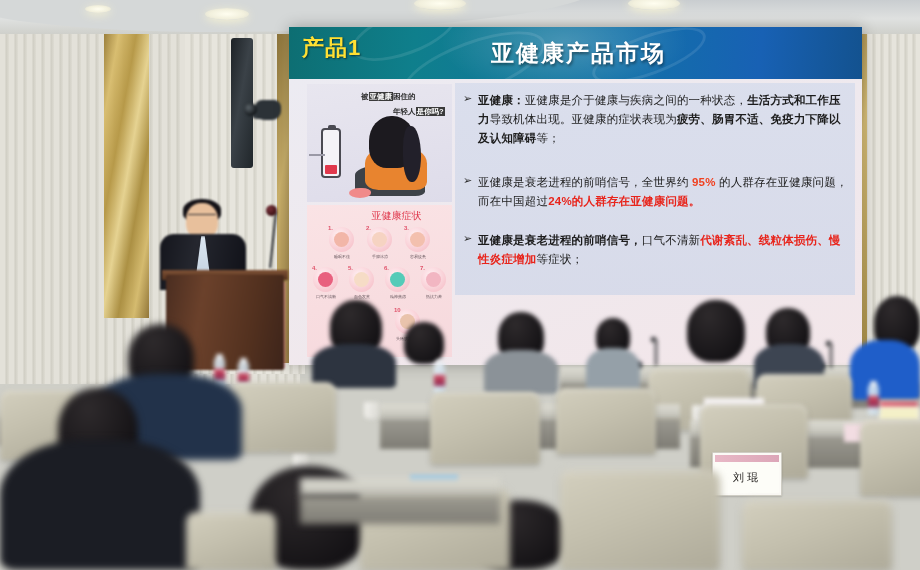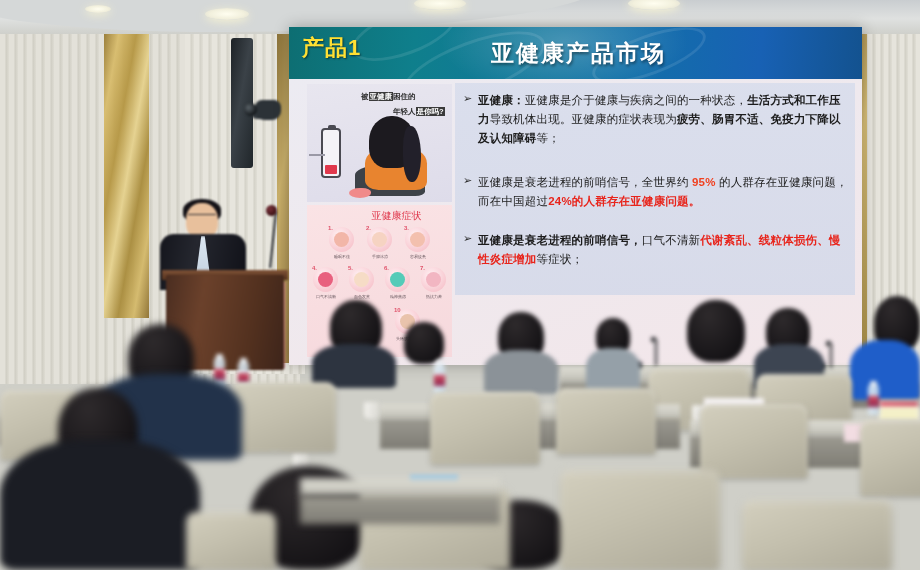--- a/index.html
+++ b/index.html
@@ -525,20 +525,24 @@
   <div class="paper-pink blur-m" style="left:844px; top:424px; width:56px; height:18px;"></div>
   <div class="paper blur-m" style="left:410px; top:475px; width:48px; height:16px; background:#8fc4e8;"></div>
 
   <div class="chair blur-m" style="left:230px; top:382px; width:106px; height:70px;"></div>
   <div class="chair blur-m" style="left:430px; top:392px; width:110px; height:72px;"></div>
   <div class="chair blur-m" style="left:556px; top:388px; width:100px; height:66px;"></div>
   <div class="chair blur-m" style="left:700px; top:404px; width:108px; height:74px;"></div>
   <div class="chair blur-m" style="left:860px; top:420px; width:70px; height:76px;"></div>
   <div class="chair blur-m" style="left:0px; top:390px; width:80px; height:70px;"></div>
 
+  <div class="placard" style="left:712px; top:452px; width:70px; height:44px;">
+    <div class="placard-top"></div>
+    <div class="placard-name">刘琨</div>
+  </div>
 
   <div class="head blur-h" style="left:128px; top:324px; width:66px; height:70px;"></div>
   <div class="shoulders blur-h" style="left:92px; top:374px; width:150px; height:86px; background:#22324a;"></div>
 
   <div class="head blur-h" style="left:58px; top:388px; width:80px; height:84px;"></div>
   <div class="shoulders blur-h" style="left:0px; top:440px; width:200px; height:130px; background:#1b1d24;"></div>
 
   <div class="head blur-h" style="left:250px; top:466px; width:118px; height:104px;"></div>
 
   <div class="head blur-h" style="left:472px; top:500px; width:96px; height:70px;"></div>

